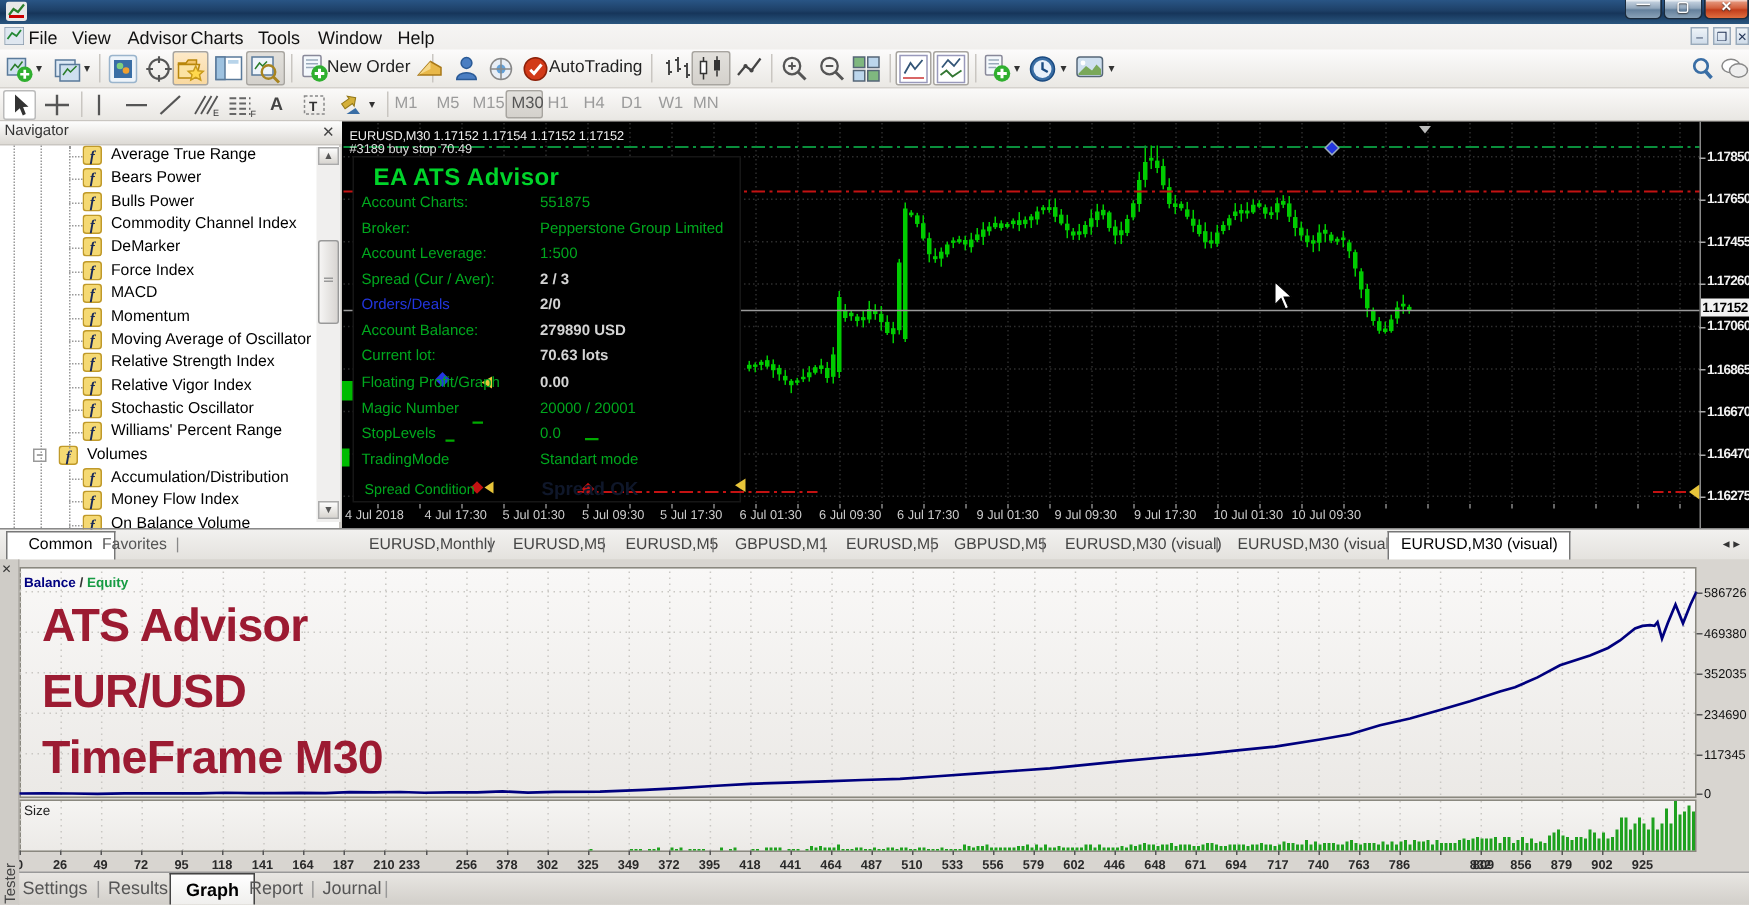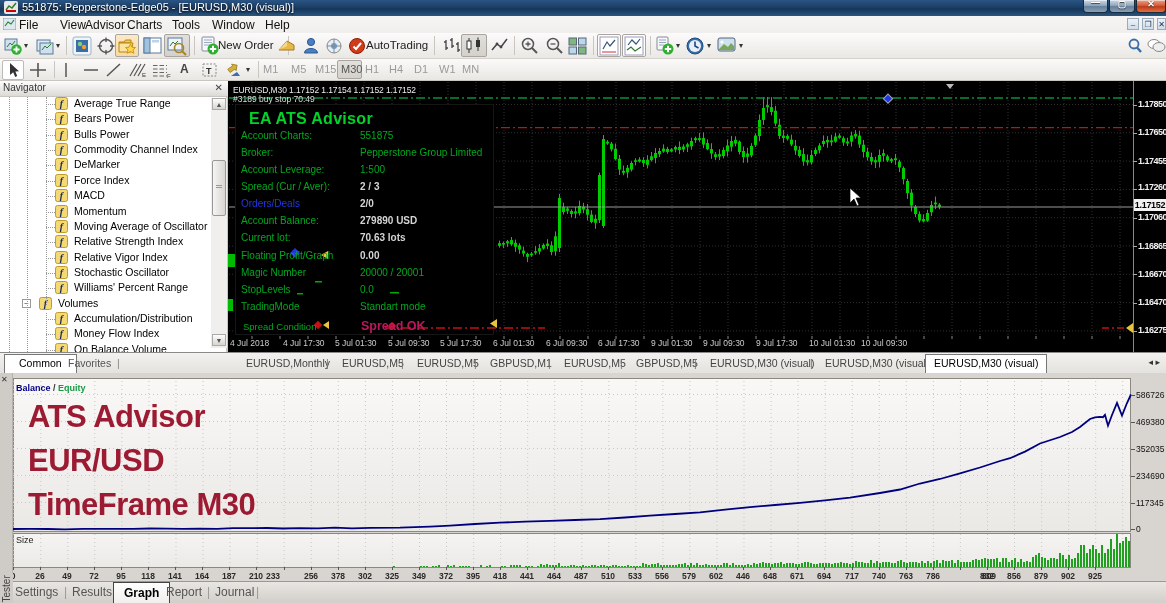--- a/index.html
+++ b/index.html
@@ -66,38 +66,37 @@
 .tatab{position:absolute;top:0px;height:22px;background:linear-gradient(#fff,#efeeec);border:1px solid #444;border-bottom:none;color:#000;font-weight:bold;padding:3px 10px 0}
 #teststrip{position:absolute;left:0;top:373px;width:13px;height:230px;background:#cfccc7;border-right:1px solid #b5b2ad}
 svg.lay{position:absolute;left:0;top:0;width:1166px;height:603px}
 </style></head><body>
 <div class="abs" id="title">
  <svg id="ticon" viewBox="0 0 14 13">
       <rect width="14" height="13" fill="#e8e8e8" rx="2"></rect>
       <path d="M2 9 L5 5 L8 7 L12 2" stroke="#2a7d2a" stroke-width="1.5" fill="none"></path>
       <rect x="2" y="9" width="10" height="2" fill="#c00"></rect>
     </svg>
- <span class="txt">551875: Pepperstone-Edge05 - [EURUSD,M30 (visual)]</span>
  <div class="wbtn" id="wmin">
       <span style="top:-3px">—</span>
     </div>
  <div class="wbtn" id="wmax">
       <span>▢</span>
     </div>
  <div class="wbtn" id="wcls">
       <span>✕</span>
     </div>
 </div>
 <div class="abs" id="menubar">
  <svg style="position:absolute;left:3px;top:2px" width="13" height="12" viewBox="0 0 13 12">
       <rect width="13" height="12" fill="#dfe7f0" stroke="#89a"></rect>
       <path d="M2 8 L5 4 L8 6 L11 2" stroke="#283" stroke-width="1.2" fill="none"></path>
     </svg>
  <span class="mi" style="left:19px">File</span>
-    <span class="mi" style="left:60px">View</span>
+    <span class="mi" style="left:48px">View</span>
     <span class="mi" style="left:85px">Advisor</span>
     <span class="mi" style="left:127px">Charts</span>
     <span class="mi" style="left:172px">Tools</span>
     <span class="mi" style="left:212px">Window</span>
     <span class="mi" style="left:265px">Help</span>
  <div class="mdibtn" style="left:1127px">–</div>
     <div class="mdibtn" style="left:1142px">❐</div>
     <div class="mdibtn" style="left:1157px;width:9px">✕</div>
 </div>
 <div class="abs" id="tb1">
@@ -662,21 +661,21 @@
 <div class="earow" style="top:283.7px">
       <span class="el g">StopLevels</span>
       <span class="ev g">0.0</span>
     </div>
 <div class="earow" style="top:300.8px">
       <span class="el g">TradingMode</span>
       <span class="ev g">Standart mode</span>
     </div>
   </div>
 <div class="abs" style="left:243px;top:321px;width:250px;font-size:9.5px;color:#00a81e">Spread Condition</div>
-<div class="abs" style="left:361px;top:319px;font-size:12.5px;font-weight:bold;color:#be185d">Spread OK</div>
+<div class="abs" style="left:361px;top:319px;font-size:12.5px;font-weight:bold;color:#0f172a">Spread OK</div>
 <div class="abs" style="left:1133px;top:81px;width:33px;height:271px;border-left:1px solid #888"></div>
 <div class="plab" style="top:99.0px">1.17850</div>
 <div class="ptick" style="top:104.5px"></div>
 <div class="plab" style="top:127.30000000000001px">1.17650</div>
 <div class="ptick" style="top:132.8px"></div>
 <div class="plab" style="top:155.6px">1.17455</div>
 <div class="ptick" style="top:161.1px"></div>
 <div class="plab" style="top:182px">1.17260</div>
 <div class="ptick" style="top:189.4px"></div>
 <div class="plab" style="top:212.2px">1.17060</div>

